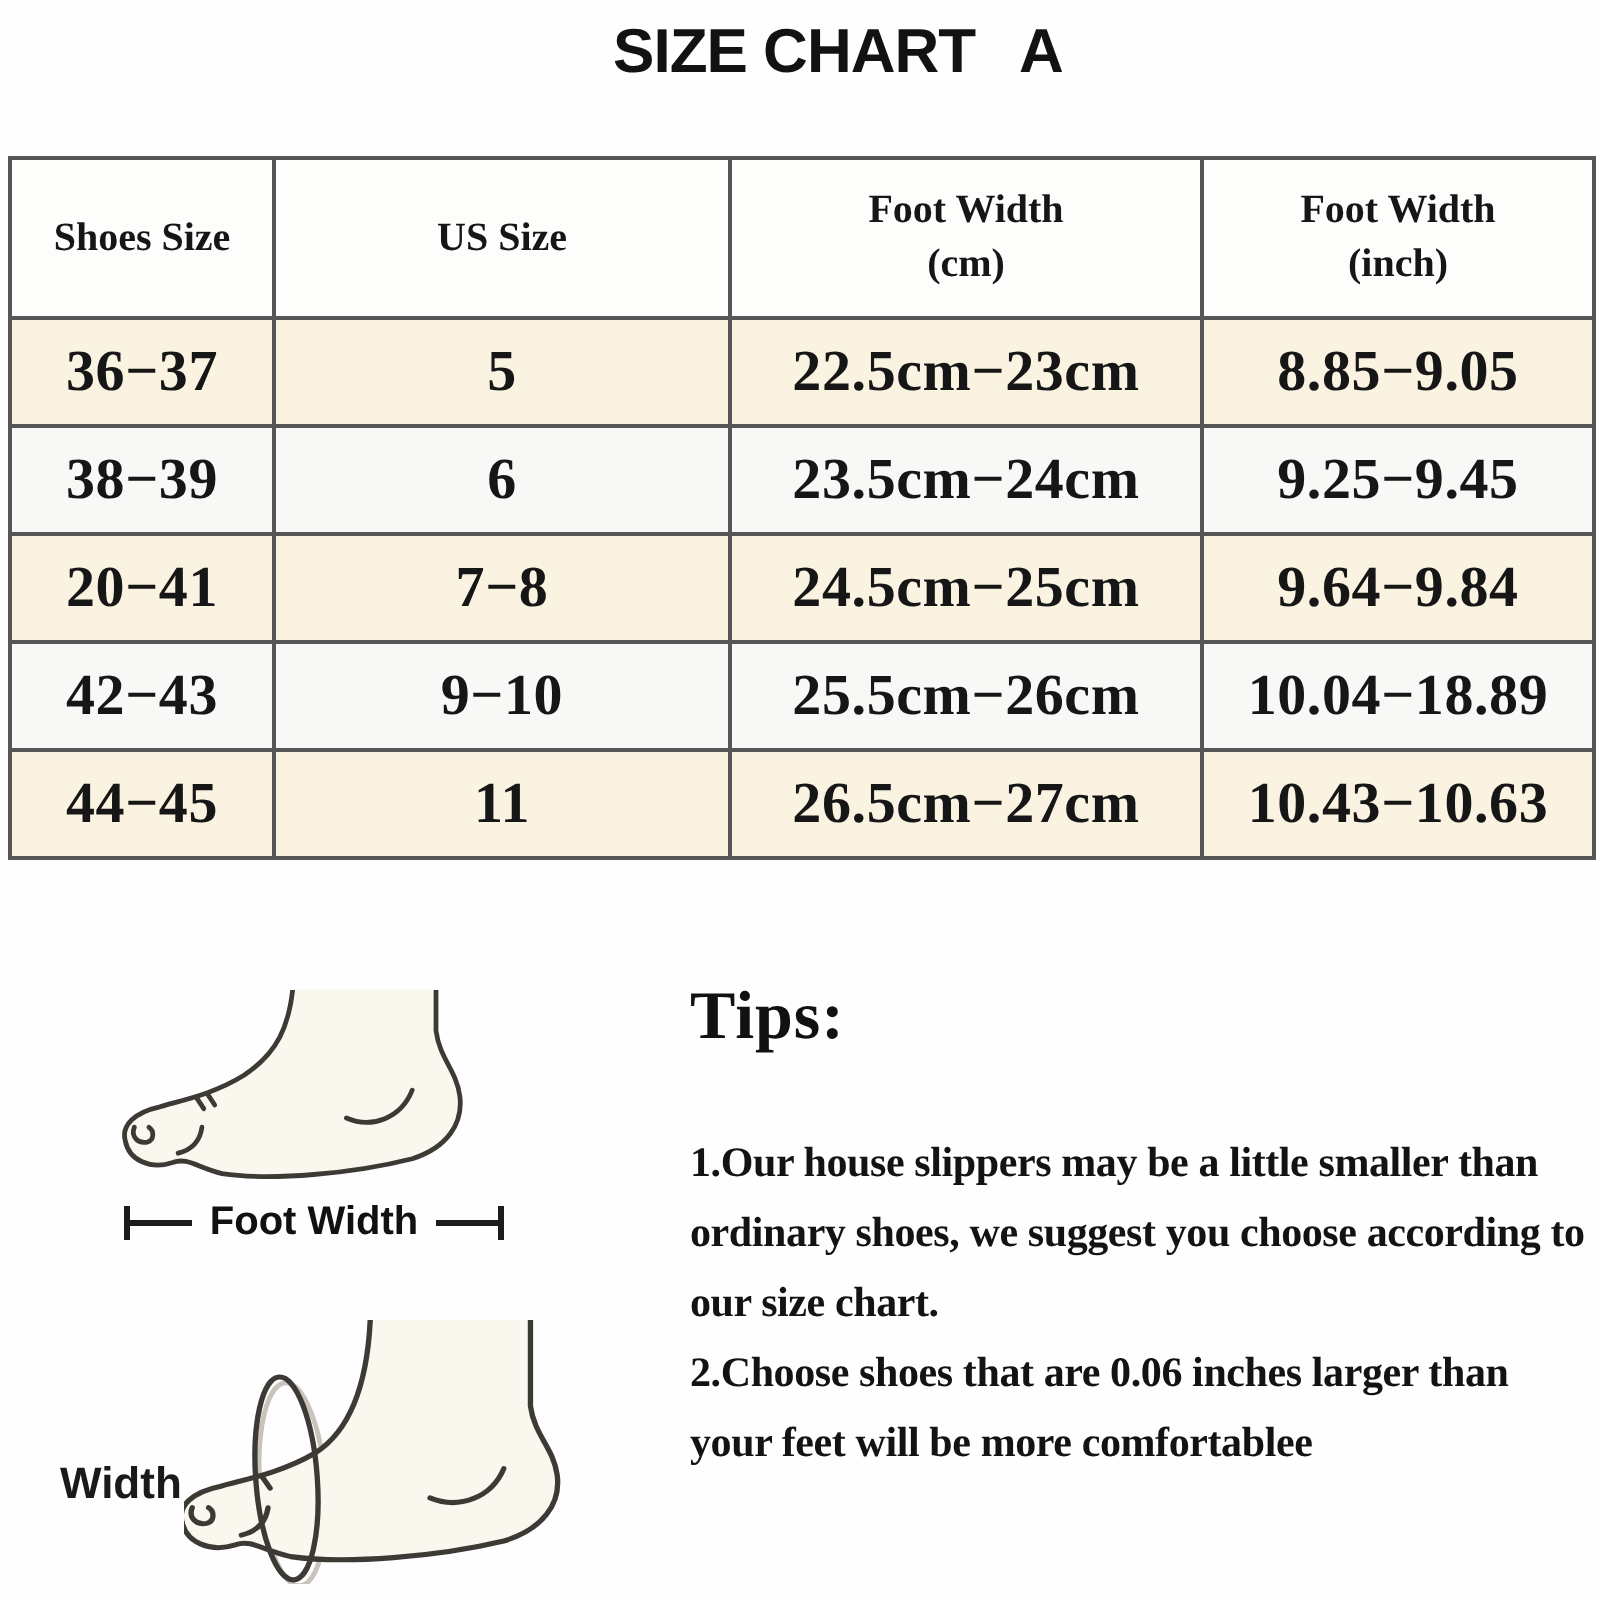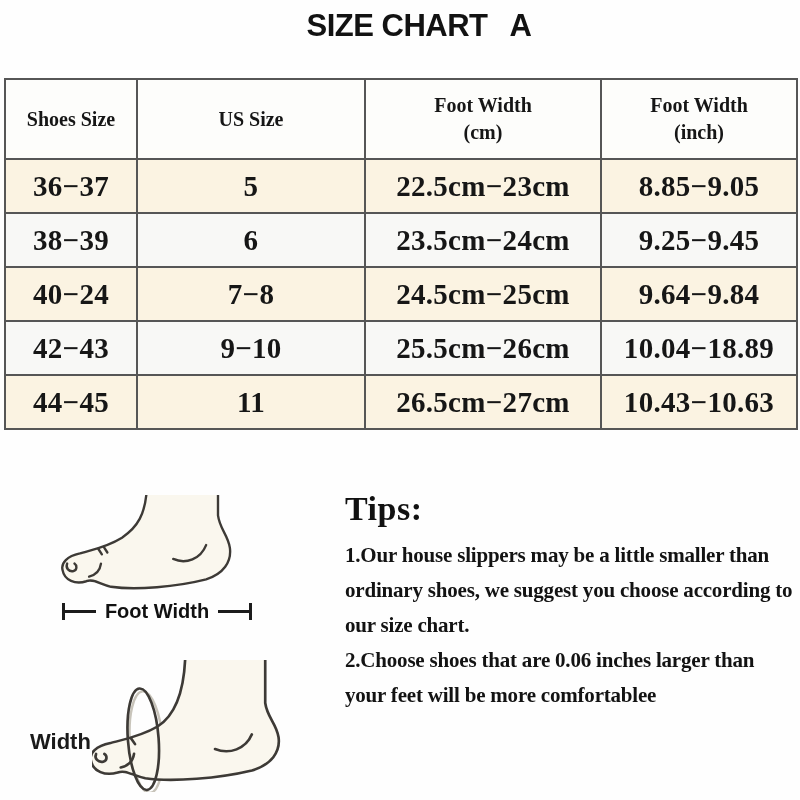--- a/index.html
+++ b/index.html
@@ -94,21 +94,21 @@
     position: absolute;
     left: 345px; top: 490px;
     width: 452px;
   }
   .tips-heading {
     font-size: 34px;
     font-weight: 700;
     letter-spacing: 0.5px;
     color: #111;
   }
-  .tips-body { margin-top: 10px; }
+  .tips-body { margin-top: 36px; }
   .tips-body p {
     font-size: 21px;
     font-weight: 700;
     line-height: 35px;
     letter-spacing: -0.2px;
     color: #131313;
   }
 </style>
 </head>
 <body>
@@ -139,21 +139,21 @@
         <td>22.5cm−23cm</td>
         <td>8.85−9.05</td>
       </tr>
       <tr class="light">
         <td>38−39</td>
         <td>6</td>
         <td>23.5cm−24cm</td>
         <td>9.25−9.45</td>
       </tr>
       <tr class="cream">
-        <td>40−24</td>
+        <td>20−41</td>
         <td>7−8</td>
         <td>24.5cm−25cm</td>
         <td>9.64−9.84</td>
       </tr>
       <tr class="light">
         <td>42−43</td>
         <td>9−10</td>
         <td>25.5cm−26cm</td>
         <td>10.04−18.89</td>
       </tr>

